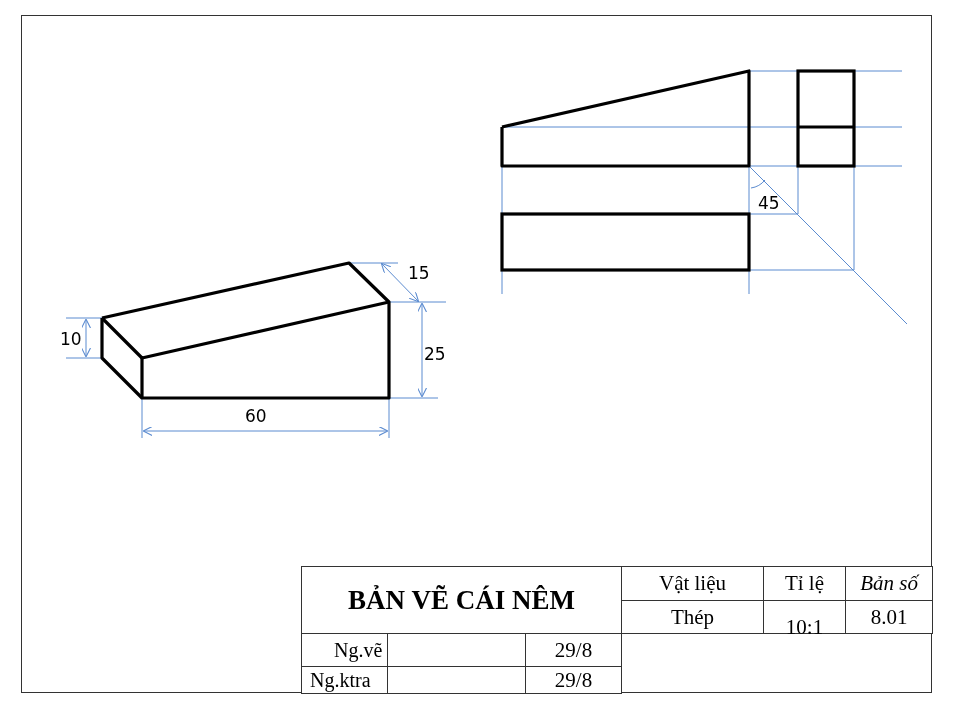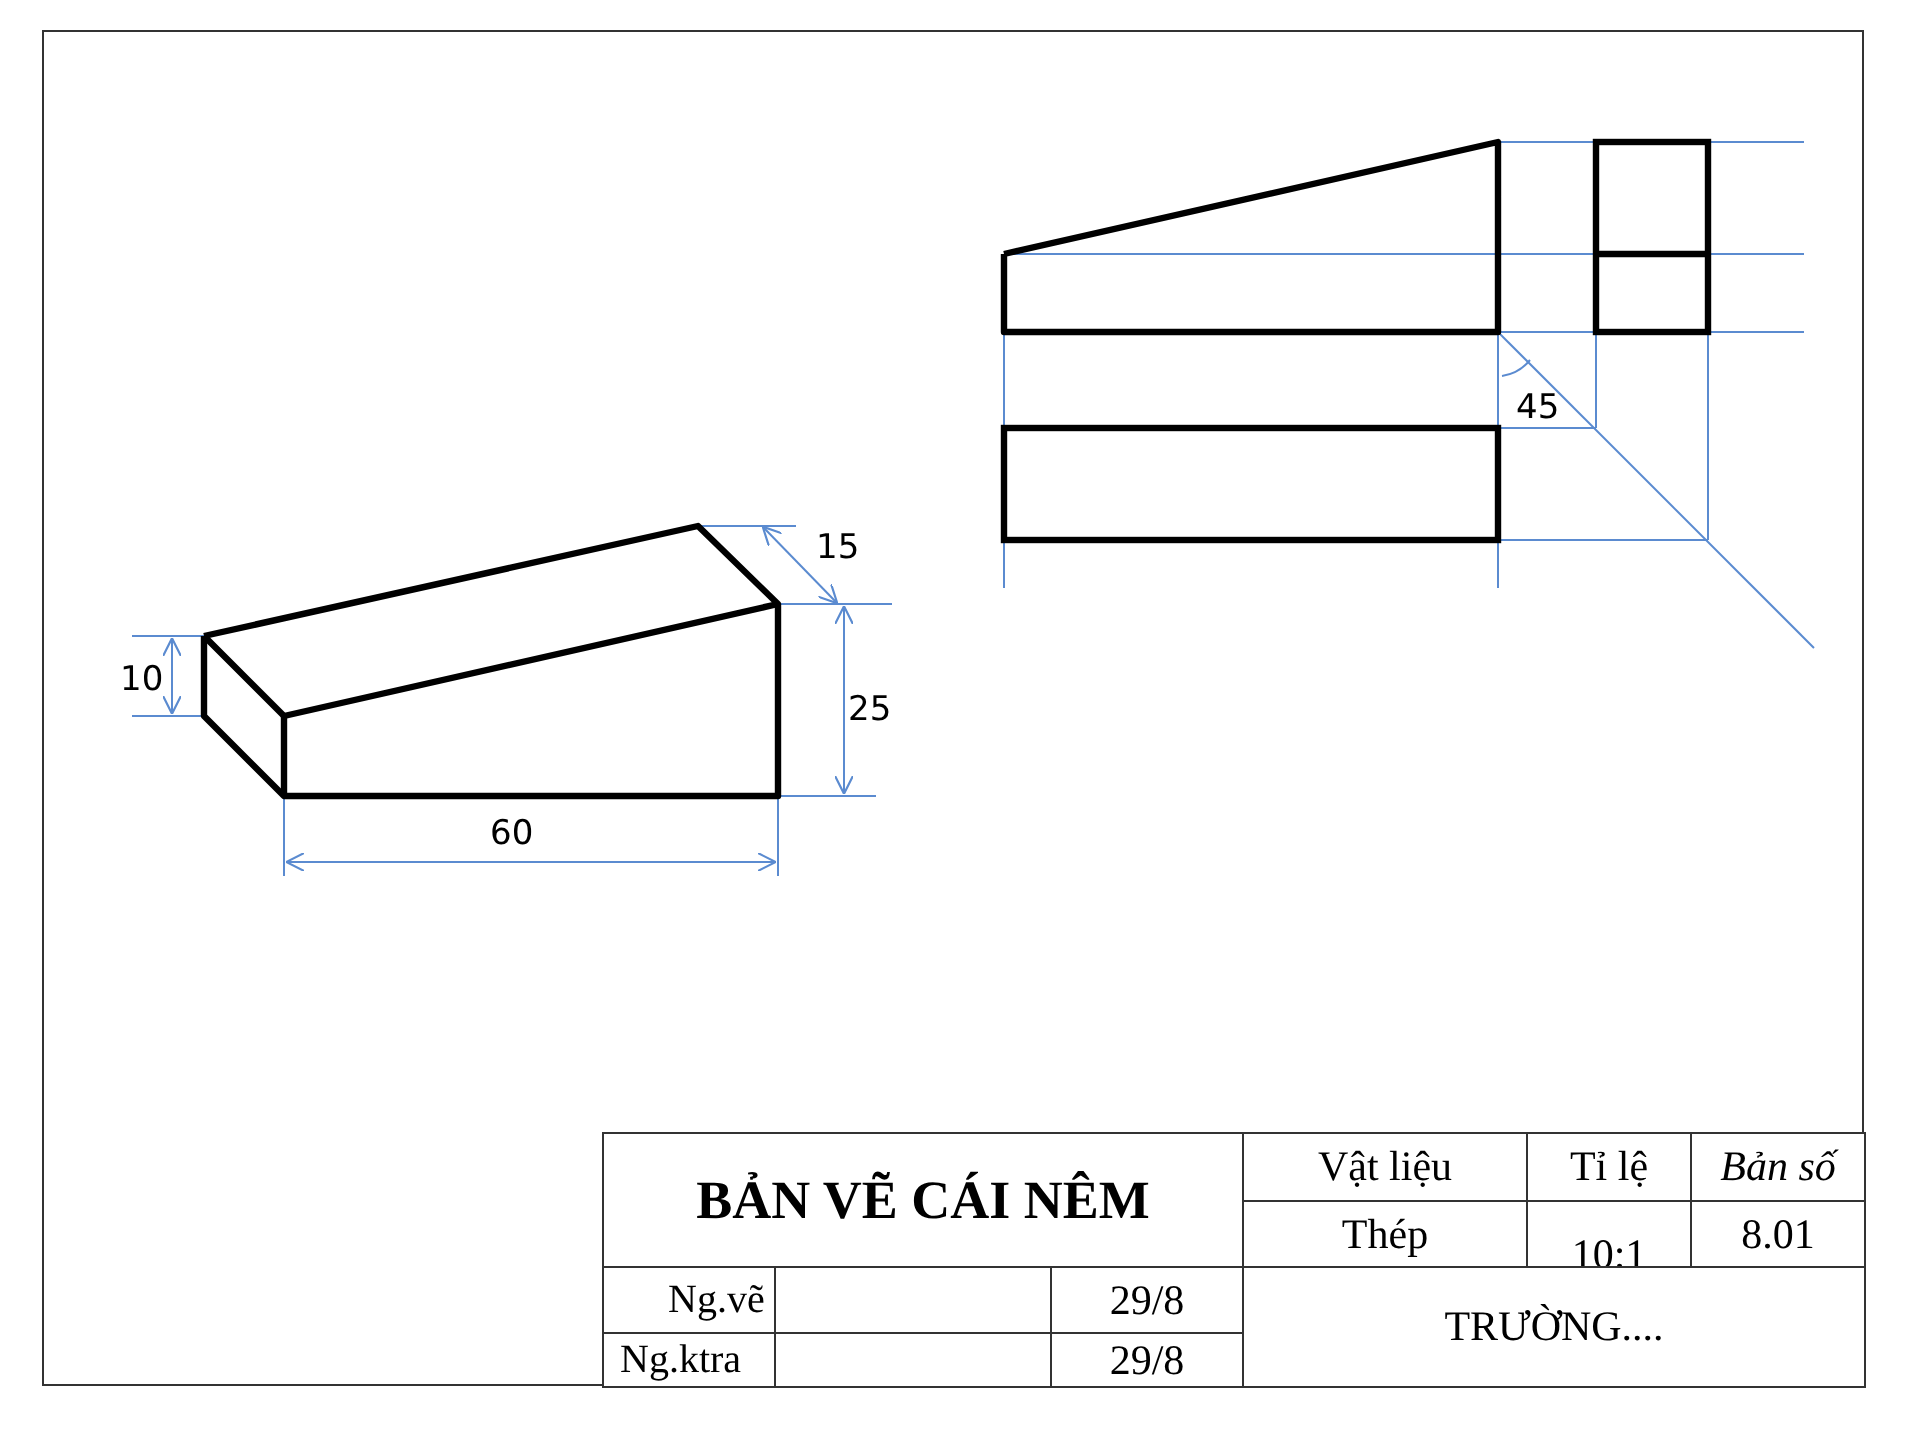--- a/index.html
+++ b/index.html
@@ -94,14 +94,13 @@
   <div class="cell t20" style="left:544px;top:34px;width:88px;height:34px;text-align:center;">8.01</div>
 
   <div class="cell t19 left-lbl" style="left:0;top:67px;width:87px;height:34px;padding-left:32px;">Ng.vẽ</div>
   <div class="cell t19" style="left:86px;top:67px;width:139px;height:34px;"></div>
   <div class="cell t20" style="left:224px;top:67px;width:97px;height:34px;">29/8</div>
 
   <div class="cell t19 left-lbl" style="left:0;top:100px;width:87px;height:28px;text-align:right;">Ng.ktra</div>
   <div class="cell t19" style="left:86px;top:100px;width:139px;height:28px;"></div>
   <div class="cell t20" style="left:224px;top:100px;width:97px;height:28px;">29/8</div>
 
-  <div class="cell t20" style="left:320px;top:67px;width:312px;height:61px;">TRƯỜNG....</div>
 </div>
 
 </body></html>

